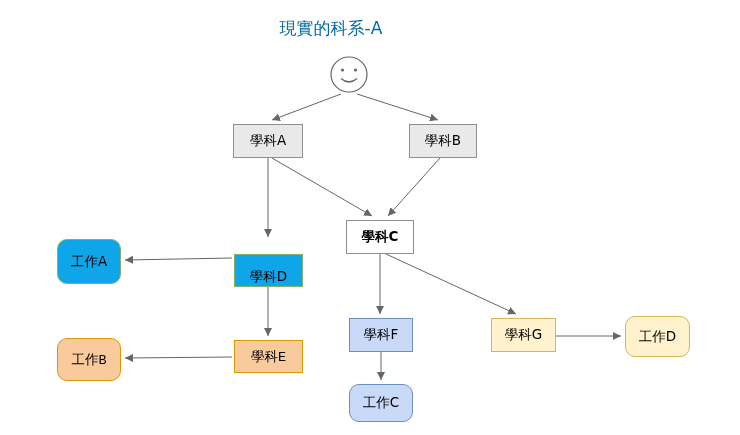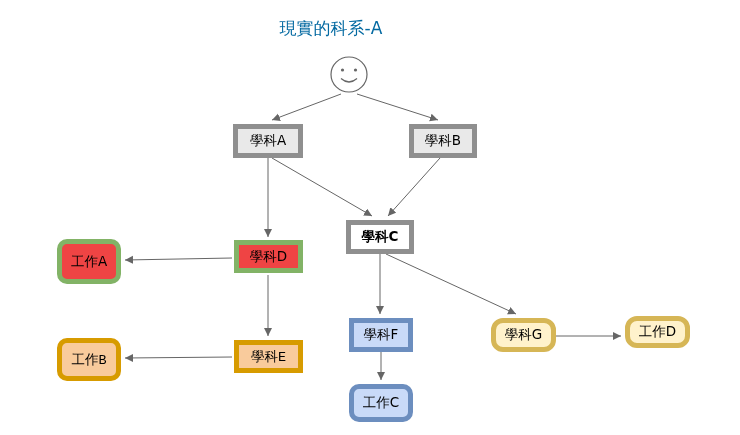--- a/index.html
+++ b/index.html
@@ -31,32 +31,32 @@
     width: 740px;
     height: 435px;
   }
   .node {
     position: absolute;
     display: flex;
     align-items: center;
     justify-content: center;
     font-size: 13.5px;
     color: #000000;
-    border: 5px solid #a16207;
+    border: 1px solid #a16207;
     box-sizing: border-box;
     background: #ffffff;
     white-space: nowrap;
   }
   .rounded { border-radius: 10px; }
   .c-gray   { background: #e9e9e9; border-color: #8f8f8f; }
   .c-white  { background: #ffffff; border-color: #8f8f8f; font-weight: bold; }
-  .c-green  { background: #ef4444; border-color: #82b366; }
+  .c-green  { background: #0ea5e9; border-color: #82b366; }
   .c-orange { background: #f9cb9c; border-color: #d79b00; font-family: Liberation Mono, monospace; }
   .c-blue   { background: #c9daf8; border-color: #6c8ebf; }
-  .c-yellow { background: #fff2cc; border-color: #d6b656; border-radius: 12px; }
+  .c-yellow { background: #fff2cc; border-color: #d6b656; }
   .person {
     position: absolute;
     left: 329px;
     top: 55px;
     width: 40px;
     height: 40px;
   }
 </style>
 </head>
 <body>
@@ -97,21 +97,21 @@
   </div>
 
   <div class="node c-gray" style="left:409px; top:124px; width:68px; height:34px;justify-content:center;">
     <span>學科B</span>
   </div>
 
   <div class="node c-white" style="left:346px; top:220px; width:68px; height:34px;">
     <span>學科C</span>
   </div>
 
-  <div class="node c-green" style="left:234px; top:240px; width:69px; height:33px;">
+  <div class="node c-green" style="left:234px; top:254px; width:69px; height:33px;align-items:flex-end;">
     <span>學科D</span>
   </div>
 
   <div class="node rounded c-green" style="left:57px; top:239px; width:64px; height:45px;">
     <span>工作A</span>
   </div>
 
   <div class="node c-orange" style="left:234px; top:340px; width:69px; height:33px;">
     <span>學科E</span>
   </div>
@@ -125,17 +125,17 @@
   </div>
 
   <div class="node rounded c-blue" style="left:349px; top:384px; width:64px; height:38px;align-items:center;">
     <span>工作C</span>
   </div>
 
   <div class="node c-yellow" style="left:491px; top:318px; width:65px; height:34px;">
     <span>學科G</span>
   </div>
 
-  <div class="node rounded c-yellow" style="left:625px; top:316px; width:65px; height:32px;">
+  <div class="node rounded c-yellow" style="left:625px; top:316px; width:65px; height:41px;">
     <span>工作D</span>
   </div>
 
 </div>
 
 </body></html>

